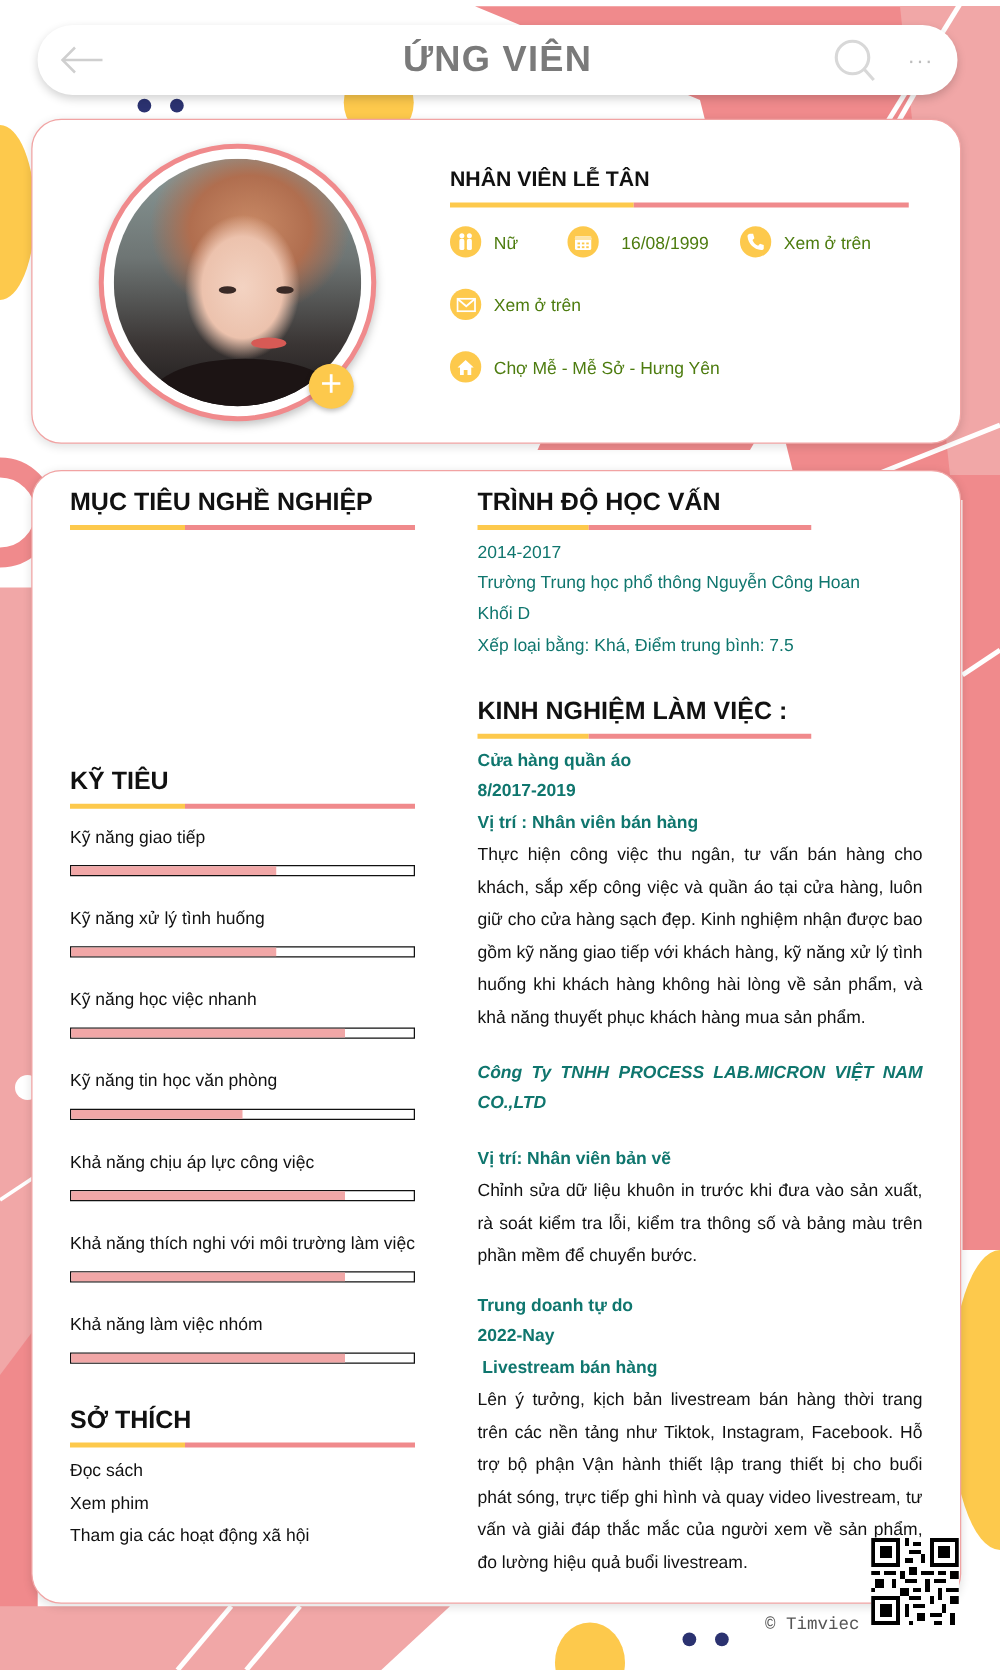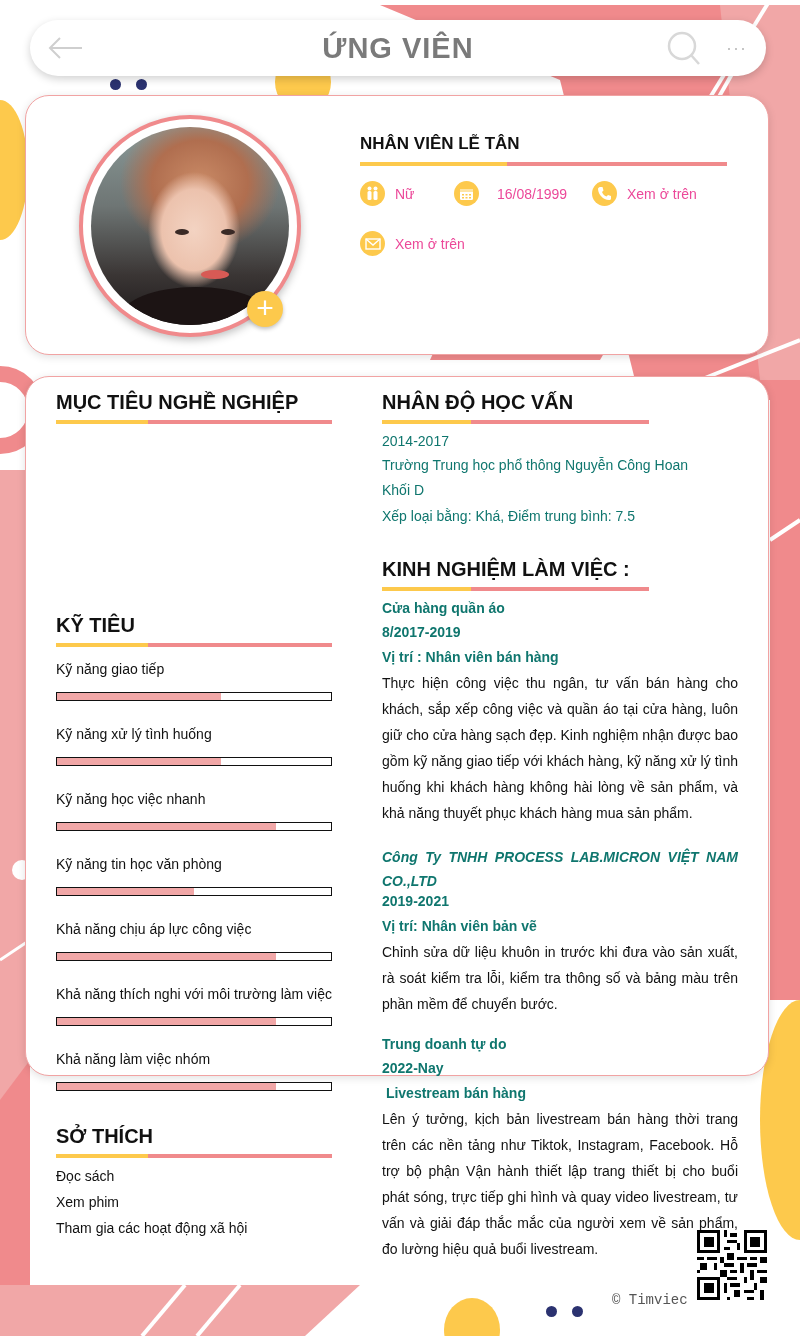--- a/index.html
+++ b/index.html
@@ -31,21 +31,21 @@
   .header .more { position: absolute; left: 696px; top: 18px; font-size: 18px; color: #bdbdbd; letter-spacing: 1px; cursor: pointer; }
 
   
   .card {
     position: absolute; background: #fff; border-radius: 24px;
     border: 1px solid #f1a3a3;
     box-shadow: 0 2px 8px rgba(0,0,0,0.12);
     z-index: 2;
   }
   .card-profile { left: 25px; top: 95px; width: 744px; height: 260px; }
-  .card-main { left: 25px; top: 376px; width: 744px; height: 700px; }
+  .card-main { left: 25px; top: 376px; width: 744px; height: 907px; }
 
   
   .avatar-ring {
     position: absolute; left: 53px; top: 19px; width: 222px; height: 222px;
     border-radius: 50%; border: 4px solid #f08a8c; background: #fff;
     box-shadow: 0 3px 8px rgba(0,0,0,0.25);
   }
   .avatar {
     position: absolute; left: 8px; top: 8px; width: 198px; height: 198px; border-radius: 50%;
     overflow: hidden;
@@ -65,21 +65,21 @@
 
   .job-title {
     position: absolute; left: 334px; top: 38px; font-size: 17px; font-weight: bold; color: #111;
   }
   .underline { position: absolute; height: 4px; display: flex; }
   .underline .y { background: #fdc94c; height: 100%; }
   .underline .p { background: #f08a8c; height: 100%; flex: 1; }
   .u-profile { left: 334px; top: 66px; width: 367px; }
   .u-profile .y { width: 147px; }
 
-  .info { position: absolute; display: flex; align-items: center; font-size: 14px; color: #ec4899; }
+  .info { position: absolute; display: flex; align-items: center; font-size: 14px; color: #4d7c0f; }
   .info .ic {
     width: 25px; height: 25px; border-radius: 50%; background: #fdc94c; margin-right: 10px;
     display: flex; align-items: center; justify-content: center; flex: none;
   }
   .info .ic svg { display: block; }
 
   
   .sec-title { position: absolute; font-size: 20px; font-weight: bold; color: #111; }
   .u-left { left: 30px; width: 276px; }
   .u-left .y { width: 92px; }
@@ -218,20 +218,29 @@
   </div>
   <div class="info" style="left:334px;top:135px;">
     <span class="ic">
       <svg width="16" height="12" viewBox="0 0 16 12">
           <rect x="1" y="1" width="14" height="10" fill="none" stroke="#fff" stroke-width="1.4"></rect>
           <polyline points="1,1 8,7 15,1" fill="none" stroke="#fff" stroke-width="1.4"></polyline>
         </svg>
     </span>
     <span>Xem ở trên</span>
   </div>
+  <div class="info" style="left:334px;top:185px;">
+    <span class="ic">
+      <svg width="15" height="14" viewBox="0 0 15 14">
+          <polygon points="7.5,1 14,7 12,7 12,13 3,13 3,7 1,7" fill="#fff"></polygon>
+          <rect x="6" y="9" width="3" height="4" fill="#fdc94c"></rect>
+        </svg>
+    </span>
+    <span>Chợ Mễ - Mễ Sở - Hưng Yên</span>
+  </div>
 </div>
 
 <div class="card card-main">
 
   <div class="sec-title" style="left:30px;top:14px;">MỤC TIÊU NGHỀ NGHIỆP</div>
   <div class="underline u-left" style="top:43px;">
       <span class="y"></span>
       <span class="p"></span>
     </div>
 
@@ -278,21 +287,21 @@
 
   <div class="sec-title" style="left:30px;top:748px;">SỞ THÍCH</div>
   <div class="underline u-left" style="top:777px;">
       <span class="y"></span>
       <span class="p"></span>
     </div>
   <div class="hobby" style="top:791px;">Đọc sách</div>
   <div class="hobby" style="top:817px;">Xem phim</div>
   <div class="hobby" style="top:843px;">Tham gia các hoạt động xã hội</div>
 
-  <div class="sec-title" style="left:356px;top:14px;">NHÂN ĐỘ HỌC VẤN</div>
+  <div class="sec-title" style="left:356px;top:14px;">TRÌNH ĐỘ HỌC VẤN</div>
   <div class="underline u-right" style="top:43px;">
       <span class="y"></span>
       <span class="p"></span>
     </div>
   <div class="line" style="top:56px;">2014-2017</div>
   <div class="line" style="top:80px;">Trường Trung học phổ thông Nguyễn Công Hoan</div>
   <div class="line" style="top:105px;">Khối D</div>
   <div class="line" style="top:131px;">Xếp loại bằng: Khá, Điểm trung bình: 7.5</div>
 
   <div class="sec-title" style="left:356px;top:181px;">KINH NGHIỆM LÀM VIỆC :</div>
@@ -300,21 +309,20 @@
       <span class="y"></span>
       <span class="p"></span>
     </div>
 
   <div class="line bold" style="top:223px;">Cửa hàng quần áo</div>
   <div class="line bold" style="top:247px;">8/2017-2019</div>
   <div class="line bold" style="top:272px;">Vị trí : Nhân viên bán hàng</div>
   <div class="para" style="left:356px;top:293px;width:356px;">Thực hiện công việc thu ngân, tư vấn bán hàng cho khách, sắp xếp công việc và quần áo tại cửa hàng, luôn giữ cho cửa hàng sạch đẹp. Kinh nghiệm nhận được bao gồm kỹ năng giao tiếp với khách hàng, kỹ năng xử lý tình huống khi khách hàng không hài lòng về sản phẩm, và khả năng thuyết phục khách hàng mua sản phẩm.</div>
 
   <div class="line bold" style="top:468px;text-align:justify;text-align-last:left;line-height:24px;font-style:italic;">Công Ty TNHH PROCESS LAB.MICRON VIỆT NAM CO.,LTD</div>
-  <div class="line bold" style="top:516px;">2019-2021</div>
   <div class="line bold" style="top:541px;">Vị trí: Nhân viên bản vẽ</div>
   <div class="para" style="left:356px;top:562px;width:356px;">Chỉnh sửa dữ liệu khuôn in trước khi đưa vào sản xuất, rà soát kiểm tra lỗi, kiểm tra thông số và bảng màu trên phần mềm để chuyển bước.</div>
 
   <div class="line bold" style="top:659px;">Trung doanh tự do</div>
   <div class="line bold" style="top:683px;">2022-Nay</div>
   <div class="line bold" style="top:708px;white-space:pre;"> Livestream bán hàng</div>
   <div class="para" style="left:356px;top:729px;width:356px;">Lên ý tưởng, kịch bản livestream bán hàng thời trang trên các nền tảng như Tiktok, Instagram, Facebook. Hỗ trợ bộ phận Vận hành thiết lập trang thiết bị cho buổi phát sóng, trực tiếp ghi hình và quay video livestream, tư vấn và giải đáp thắc mắc của người xem về sản phẩm, đo lường hiệu quả buổi livestream.</div>
 </div>
 
 <div class="qr">

